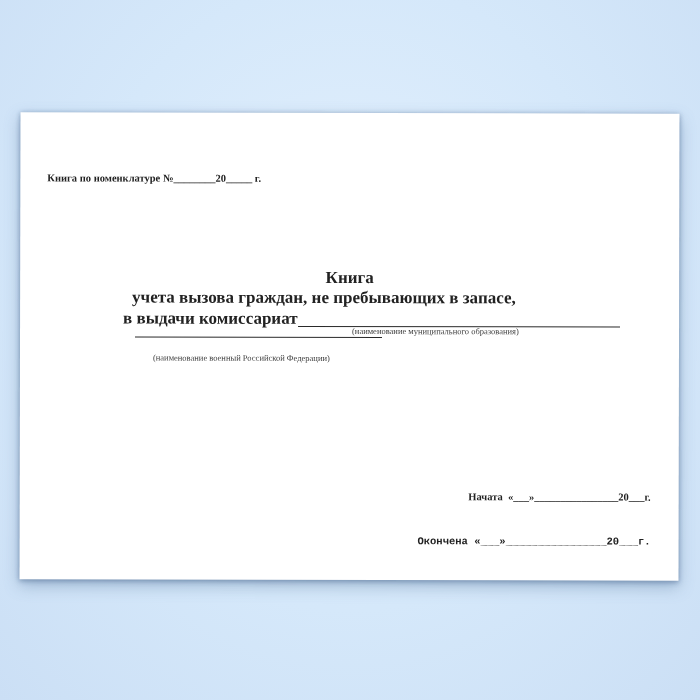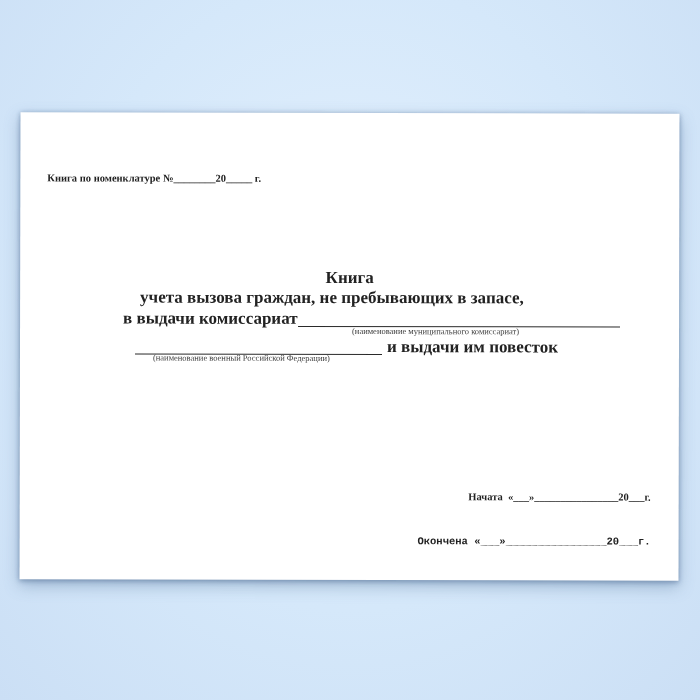--- a/index.html
+++ b/index.html
@@ -29,21 +29,21 @@
     position: absolute; left: 27px; top: 60px;
     font-weight: bold; font-size: 10.5px; color: var(--ink);
     white-space: pre;
   }
   .title-l1 {
     position: absolute; left: 0; top: 155px; width: 100%;
     text-align: center;
     font-weight: bold; font-size: 17px; color: var(--ink);
   }
   .title-l2 {
-    position: absolute; left: 120px; top: 175px;
+    position: absolute; left: 112px; top: 175px;
     font-weight: bold; font-size: 17px; color: var(--ink);
     white-space: nowrap;
   }
   .title-l3 {
     position: absolute; left: 103px; top: 196px; width: 497px;
     display: flex; align-items: stretch;
     font-weight: bold; font-size: 17px; color: var(--ink);
     white-space: nowrap;
   }
   .blank-fill {
@@ -88,25 +88,24 @@
 
   <div class="title-l1">Книга</div>
 
   <div class="title-l2">учета вызова граждан, не пребывающих в запасе,</div>
 
   <div class="title-l3">
     <span>в выдачи комиссариат</span>
     <span class="blank-fill"></span>
   </div>
 
-  <div class="caption caption-1">(наименование муниципального комиссариат)</div>
+  <div class="caption caption-1">(наименование муниципального образования)</div>
 
   <div class="title-l4">
     <span class="blank-fixed"></span>
-    <span>и выдачи им повесток</span>
   </div>
 
   <div class="caption caption-2">(наименование военный Российской Федерации)</div>
 
   <div class="dates">
     <div class="date-line">Начата  «___»________________20___г.</div>
     <div class="date-line">Окончена «___»________________20___г.</div>
   </div>
 
 </div>

